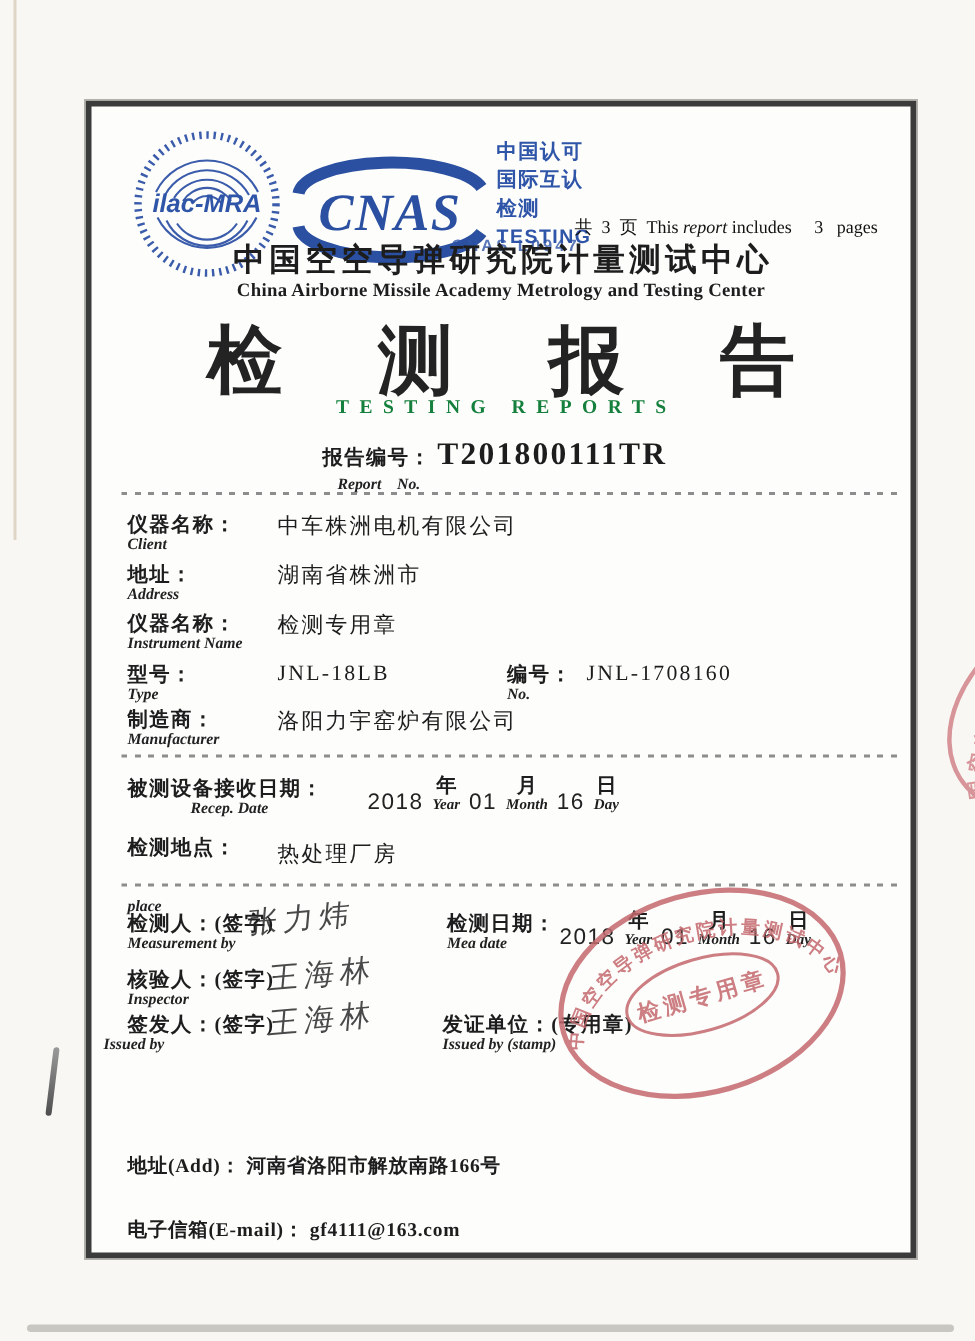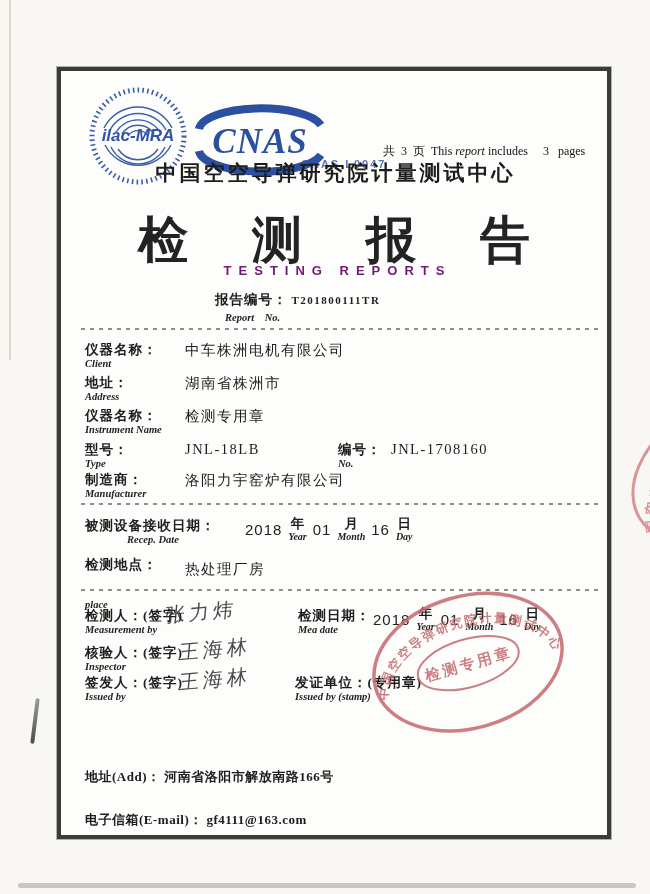--- a/index.html
+++ b/index.html
@@ -9,21 +9,21 @@
   .frame{position:absolute;left:57px;top:67px;width:546px;height:764px;
          border:4px solid #3b3b3b;outline:1px solid #b3b1ac;background:#fdfdfb;}
   .cnl{font-weight:bold;font-size:13.5px;letter-spacing:1px;white-space:nowrap;}
   .enl{font-style:italic;font-weight:bold;font-size:10.5px;white-space:nowrap;color:#222;}
   .val{font-size:14.5px;letter-spacing:1.5px;white-space:nowrap;}
   .bold{font-weight:bold;}
   .blue{color:#2f55a8;}
   .sans{font-family:"Liberation Sans","DejaVu Sans",sans-serif;}
   .dash{height:2px;background:repeating-linear-gradient(90deg,#8d8d8d 0 4px,transparent 4px 9px);}
   .pageinfo{white-space:pre;font-size:12px;line-height:25px;color:#111;}
-  .dategroup{display:flex;align-items:center;}
+  .dategroup{display:flex;align-items:flex-end;}
   .num{font-family:"Liberation Sans","DejaVu Sans",sans-serif;font-size:15px;letter-spacing:1px;color:#222;}
   .du{display:inline-flex;flex-direction:column;align-items:center;margin:0 6px;}
   .du .c{font-weight:bold;font-size:13.5px;line-height:15px;}
   .du .e{font-style:italic;font-weight:bold;font-size:10px;line-height:12px;}
   .sig{font-family:"DejaVu Serif",serif;font-size:20px;color:#2a2a2a;display:inline-block;
        transform:rotate(-5deg) skewX(-10deg);letter-spacing:4px;opacity:.85;white-space:nowrap;}
   .footline{font-weight:bold;font-size:13px;letter-spacing:.5px;white-space:nowrap;}
   .stampwrap{opacity:.85;}
 </style>
 </head>
@@ -52,35 +52,42 @@
       <rect x="6" y="42" width="90" height="16" fill="#fdfdfb" opacity="0"></rect>
       <text x="51" y="56" text-anchor="middle" font-size="17" font-weight="bold" font-style="italic" fill="#2f55a8" font-family="Liberation Sans, sans-serif">ilac-MRA</text>
     </svg>
 
     <svg class="abs" style="left:130px;top:28px" width="138" height="78" viewBox="0 0 138 78">
       <path d="M8,30 A62,22 0 0 1 130,26" stroke="#2b50a1" stroke-width="8" fill="none"></path>
       <path d="M8,52 A62,22 0 0 0 130,56" stroke="#2b50a1" stroke-width="8" fill="none"></path>
       <text x="69" y="54" text-anchor="middle" font-size="35" font-weight="bold" font-style="italic" fill="#2b50a1" font-family="Liberation Serif, serif" letter-spacing="1">CNAS</text>
     </svg>
 
+    <div class="abs blue" style="left:270px;top:20px;line-height:19px;">
+      <div class="cnl blue">中国认可</div>
+      <div class="cnl blue">国际互认</div>
+      <div class="cnl blue">检测</div>
+      <div class="sans bold blue" style="font-size:13px;letter-spacing:1px;">TESTING</div>
+    </div>
 
     <div class="abs sans bold blue" style="left:240px;top:87px;font-size:11px;letter-spacing:2px;opacity:.8;z-index:1;">CNAS L0947</div>
 
     <div class="abs pageinfo" style="left:322px;top:18px;">
       <div><span>共  3  页  This </span><i>report</i><span> includes     3   pages</span></div>
     </div>
 
     <div class="abs" style="left:0;width:546px;top:88px;text-align:center;font-size:21px;font-weight:bold;letter-spacing:3px;z-index:2;"><span style="margin-right:-3px;">中国空空导弹研究院计量测试中心</span></div>
+    <div class="abs" style="left:0;width:546px;top:115px;text-align:center;font-size:12.5px;font-weight:bold;letter-spacing:.2px;"><span>China Airborne Missile Academy Metrology and Testing Center</span></div>
 
     <div class="abs" style="left:0;width:546px;top:136px;text-align:center;font-size:50px;font-weight:bold;letter-spacing:64px;color:#232323;"><span style="margin-right:-64px;">检测报告</span></div>
-    <div class="abs sans" style="left:0;width:546px;top:192px;text-align:center;font-size:13px;font-weight:bold;letter-spacing:7px;color:#701a75;"><span style="margin-right:-7px;">TESTING REPORTS</span></div>
+    <div class="abs sans" style="left:0;width:546px;top:192px;text-align:center;font-size:13px;font-weight:bold;letter-spacing:7px;color:#15803d;font-family:Liberation Serif, serif;"><span style="margin-right:-7px;">TESTING REPORTS</span></div>
 
     <div class="abs" style="left:154px;top:219px;">
       <span class="cnl">报告编号：</span>
-      <span class="val bold" style="font-size:11px;">T201800111TR</span>
+      <span class="val bold" style="font-size:21px;">T201800111TR</span>
       <div class="enl" style="margin:3px 0 0 10px;white-space:pre;">Report    No.</div>
     </div>
 
     <div class="abs dash" style="left:20px;top:257px;width:520px;"></div>
 
     <div class="abs cnl" style="left:24px;top:270px;">仪器名称：</div>
     <div class="abs enl" style="left:24px;top:287px;">Client</div>
     <div class="abs val" style="left:124px;top:270px;">中车株洲电机有限公司</div>
 
     <div class="abs cnl" style="left:24px;top:303px;">地址：</div>
@@ -151,21 +158,21 @@
           <span class="c">日</span>
           <span class="e">Day</span>
         </span>
     </div>
 
     <div class="abs cnl" style="left:24px;top:573px;">核验人：(签字)</div>
     <div class="abs enl" style="left:24px;top:590px;">Inspector</div>
     <div class="abs sig" style="left:118px;top:565px;">王海林</div>
 
     <div class="abs cnl" style="left:24px;top:603px;">签发人：(签字)</div>
-    <div class="abs enl" style="left:24px;top:620px;">Issued by</div>
+    <div class="abs enl" style="left:8px;top:620px;">Issued by</div>
     <div class="abs sig" style="left:118px;top:595px;">王海林</div>
     <div class="abs cnl" style="left:234px;top:603px;">发证单位：(专用章)</div>
     <div class="abs enl" style="left:234px;top:620px;">Issued by (stamp)</div>
 
     <svg class="abs stampwrap" style="left:300px;top:512px;transform:rotate(-16deg);z-index:3;" width="215" height="158" viewBox="0 0 215 158">
       <ellipse cx="107" cy="79" rx="96" ry="66" fill="none" stroke="#c4696e" stroke-width="3.5"></ellipse>
       <ellipse cx="107" cy="80" rx="52" ry="24" fill="none" stroke="#c4696e" stroke-width="2"></ellipse>
       <path id="sealArc" d="M 24,120 A 88,58 0 1 1 190,120" fill="none"></path>
       <text font-size="12.5" font-weight="bold" fill="#c4696e" letter-spacing="2">
         <textPath href="#sealArc" xlink:href="#sealArc" startOffset="50%" text-anchor="middle">中国空空导弹研究院计量测试中心</textPath>

